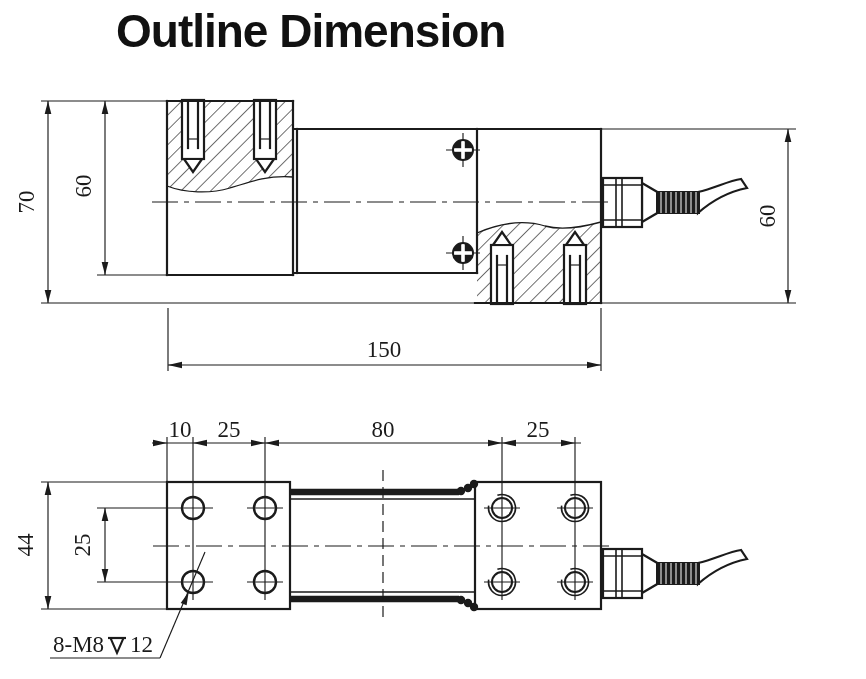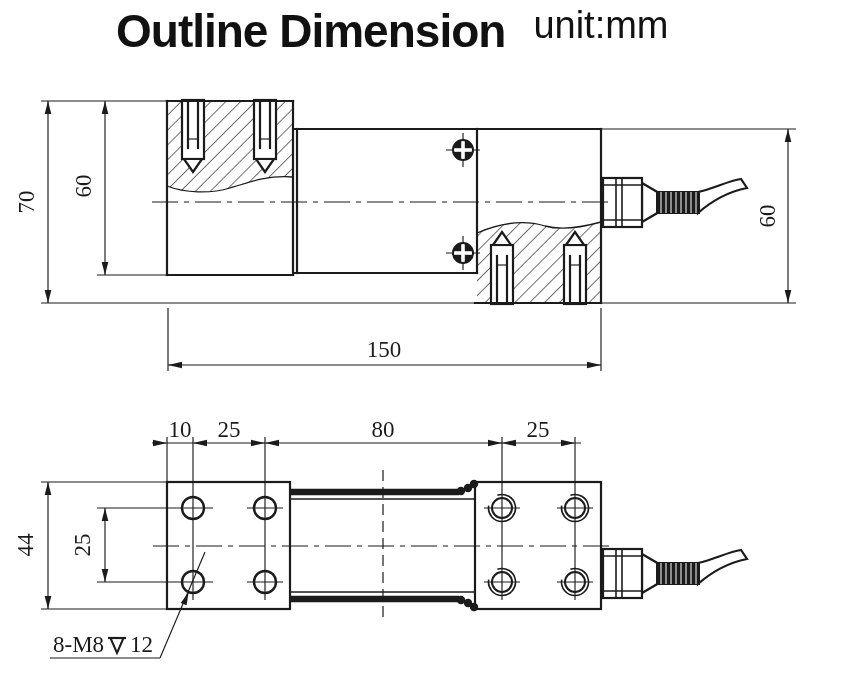--- a/index.html
+++ b/index.html
@@ -4,21 +4,21 @@
 <style>
   :root { --line:#1b1b1b; --bg:#ffffff; }
   html,body { margin:0; padding:0; background:#e8e8e8; }
   #canvas {
     position:relative; width:866px; height:679px;
     background:var(--bg); overflow:hidden;
     font-family:"Liberation Sans", sans-serif;
   }
   #title-row {
     position:absolute; left:116px; top:4px; display:flex;
-    align-items:flex-start; white-space:nowrap; color:#111;
+    align-items:flex-end; white-space:nowrap; color:#111;
   }
   #title-main { font-size:46px; font-weight:700; letter-spacing:-1px; }
   #title-unit { font-size:38px; font-weight:400; margin-left:28px; letter-spacing:0; }
   svg { position:absolute; left:0; top:0; color:var(--line); }
   .ol  { stroke:var(--line); stroke-width:2.2; fill:none; stroke-linecap:square; }
   .ml  { stroke:var(--line); stroke-width:1.6; fill:none; }
   .ol6 { stroke:var(--line); stroke-width:6.5; fill:none; }
   .tl  { stroke:var(--line); stroke-width:1.15; fill:none; }
   .bl  { stroke:var(--line); stroke-width:1.3; fill:none; }
   .cl  { stroke:var(--line); stroke-width:1.2; fill:none; stroke-dasharray:26 6 5 6; }
@@ -28,21 +28,20 @@
   .dim { font-family:"Liberation Serif", serif; font-size:23px; fill:var(--line); }
   .mid { text-anchor:middle; }
 </style>
 </head>
 <body>
 
 <div id="canvas">
 
   <div id="title-row">
     <span id="title-main">Outline Dimension</span>
-    <span id="title-unit">unit:mm</span>
   </div>
 
   <svg width="866" height="679" viewBox="0 0 866 679">
     <defs>
       <pattern id="hatch" patternUnits="userSpaceOnUse" width="10.5" height="10.5" patternTransform="rotate(45)">
         <line x1="0" y1="0" x2="0" y2="10.5" stroke="#222" stroke-width="1.3"></line>
       </pattern>
 
       <g id="tap-hole">
         <rect x="-11" y="-1" width="22" height="59" class="wfill"></rect>

